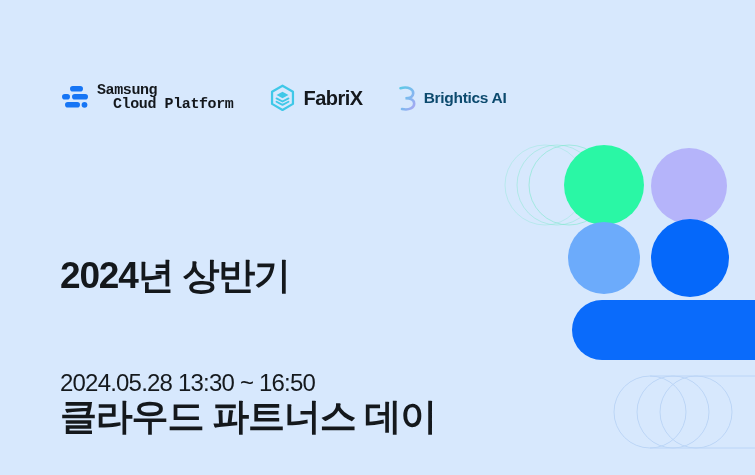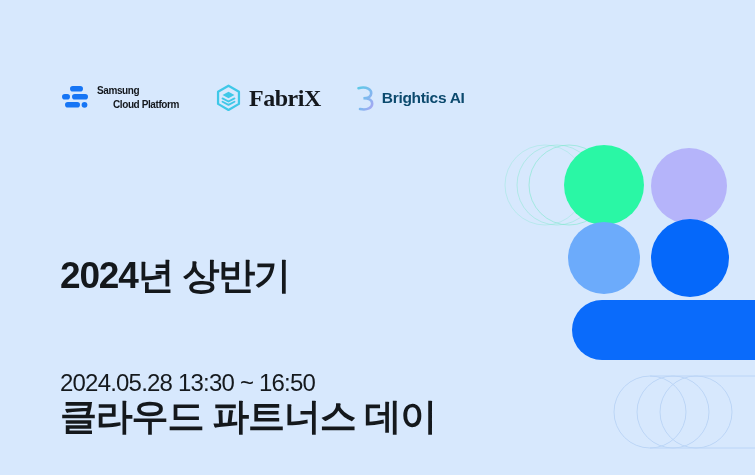--- a/index.html
+++ b/index.html
@@ -60,32 +60,32 @@
   }
 
   .logo-text {
     font-family: "Liberation Sans", sans-serif;
     color: #101418;
     font-weight: 700;
     letter-spacing: -0.4px;
     white-space: pre;
   }
   .scp-text {
-    font-size: 10px;
+    font-size: 15px;
     line-height: 14.5px;
     font-weight: 600;
     color: #13171c;
+    font-family: Liberation Mono, monospace;
   }
   .scp-text .l2 { display: block; margin-left: 16px; }
   .fabrix-text {
-    font-size: 24px;
+    font-size: 20px;
     font-weight: 700;
     letter-spacing: -0.5px;
     color: #14181d;
-    font-family: Liberation Serif, serif;
   }
   .brightics-text {
     font-size: 15.5px;
     font-weight: 700;
     letter-spacing: -0.3px;
     color: #0c4a6e;
   }
 
   
   .headline {

